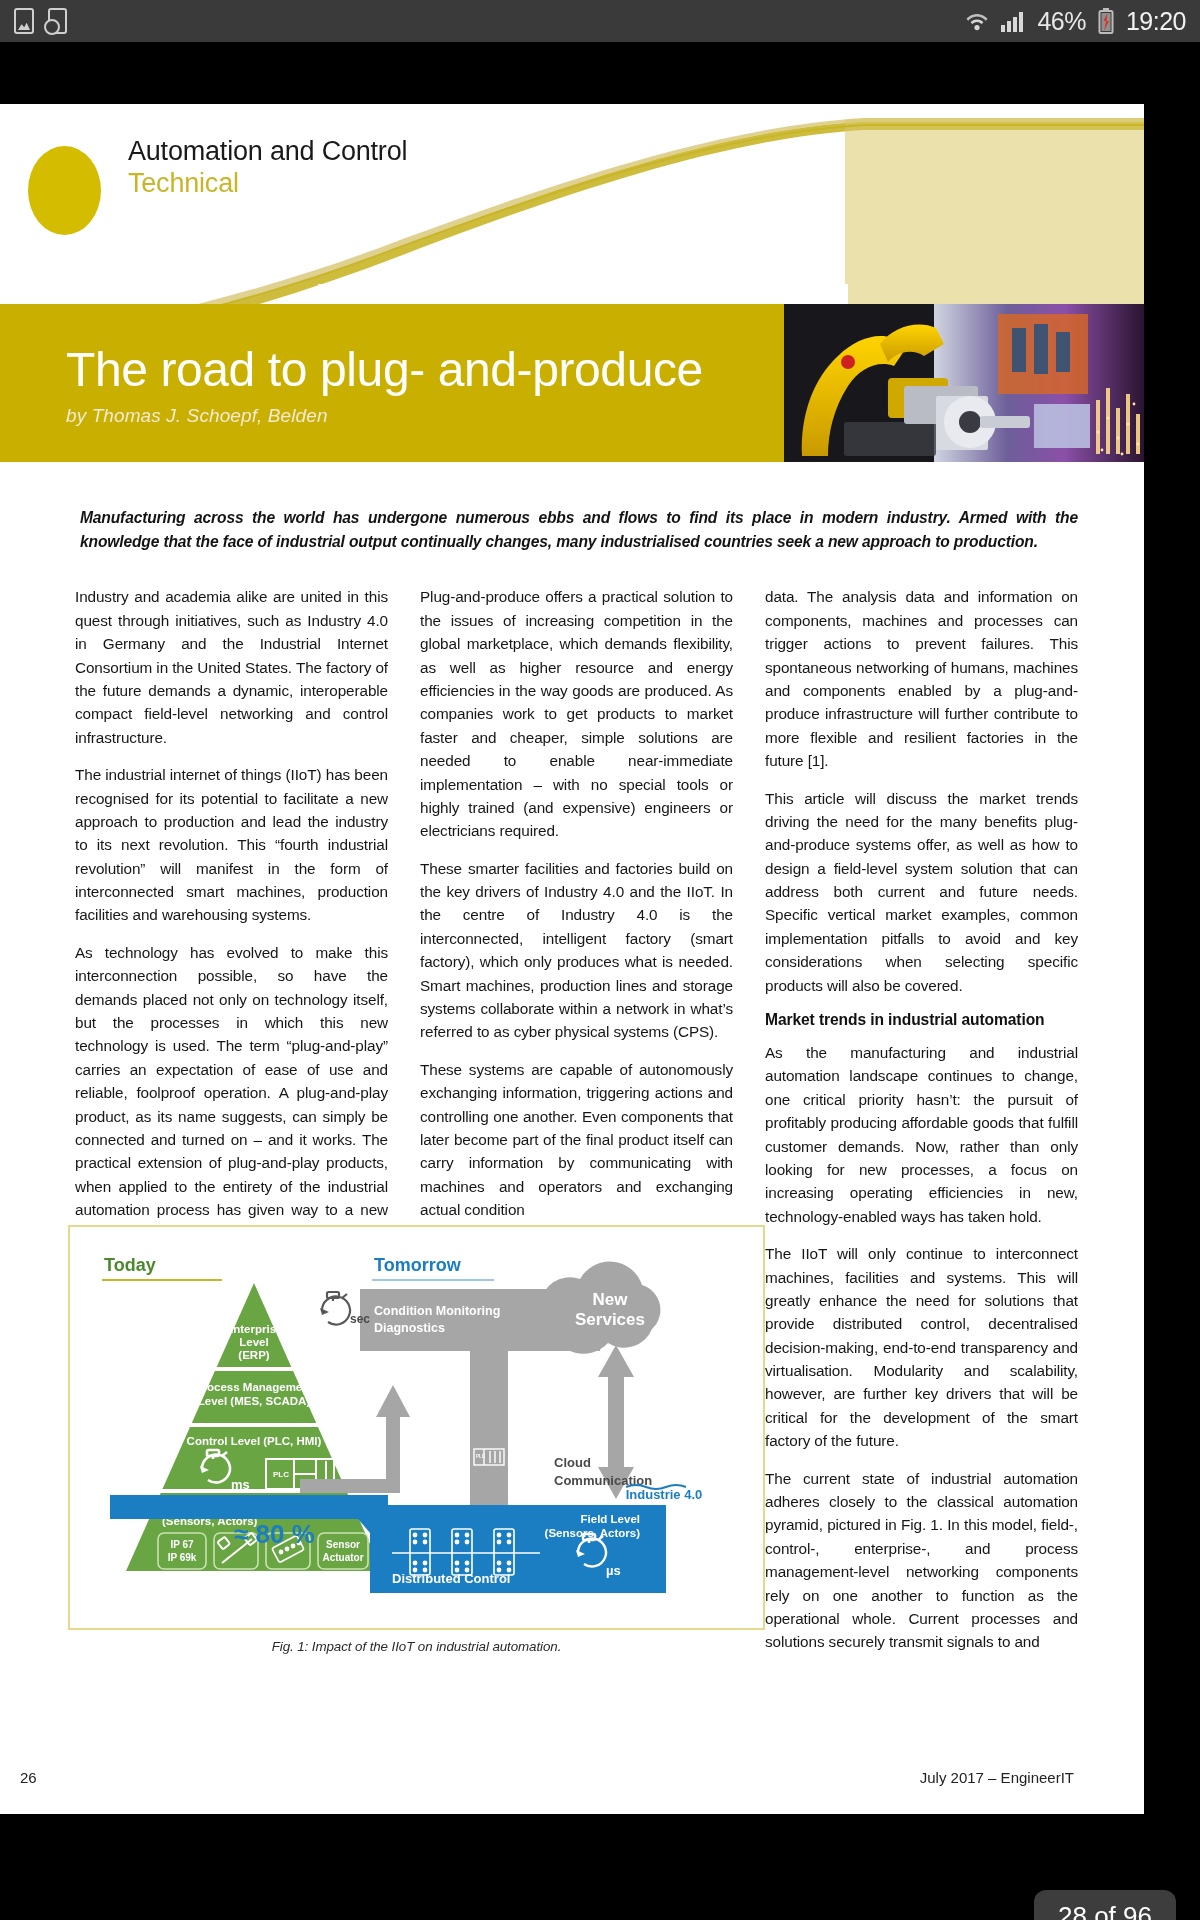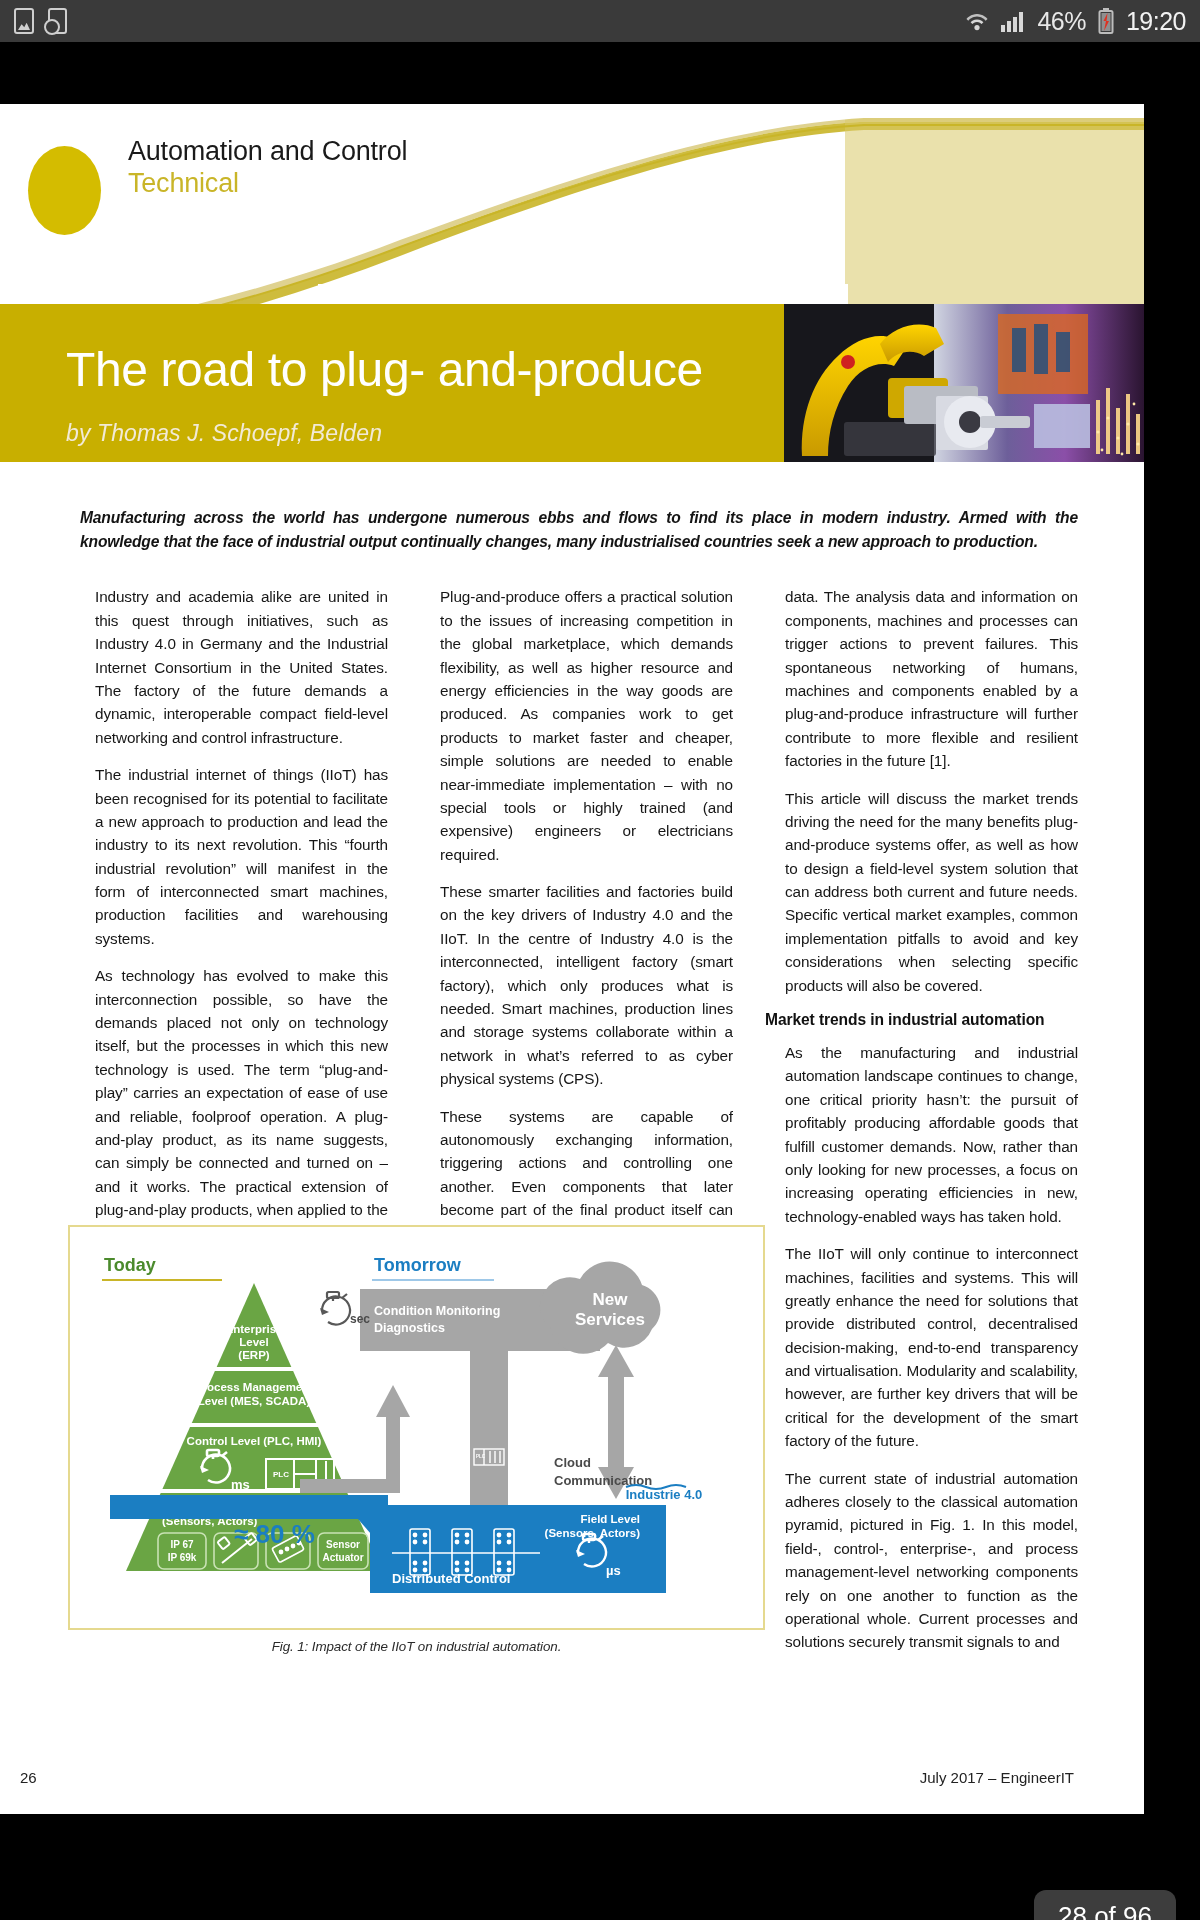--- a/index.html
+++ b/index.html
@@ -74,22 +74,22 @@
     height: 158px;
     background: #c8af00;
     overflow: hidden;
     padding-left: 28px;
   }
   .article-title {
     position: absolute; left: 66px; top: 38px;
     font-size: 48px; color: #ffffff; font-weight: 400; letter-spacing: -0.4px;
   }
   .article-byline {
-    position: absolute; left: 66px; top: 116px;
-    font-size: 23px; color: #f2ead6; font-style: italic; letter-spacing: 0.1px;
+    position: absolute; left: 66px; top: 101px;
+    font-size: 19px; color: #f2ead6; font-style: italic; letter-spacing: 0.1px;
   }
   .hero {
     position: absolute; right: 0; top: 0;
     width: 360px; height: 158px;
     overflow: hidden;
   }
 
   
   .deck {
     margin: 44px 66px 0 80px;
@@ -102,21 +102,20 @@
   .cols {
     position: relative;
     margin: 32px 66px 0 75px;
     display: flex; gap: 32px;
   }
   .col { width: 335px; }
   .col p {
     font-size: 15.3px; line-height: 1.53;
     color: #161616; text-align: justify; letter-spacing: -0.1px;
     margin-bottom: 14px;
-    margin-left: 20px;
   }
   .col h3 {
     font-size: 15.6px; font-weight: bold; color: #111;
     margin: 4px 0 12px 0; letter-spacing: -0.1px;
   }
 
   
   .figure {
     position: absolute;
     left: -7px; top: 640px;

